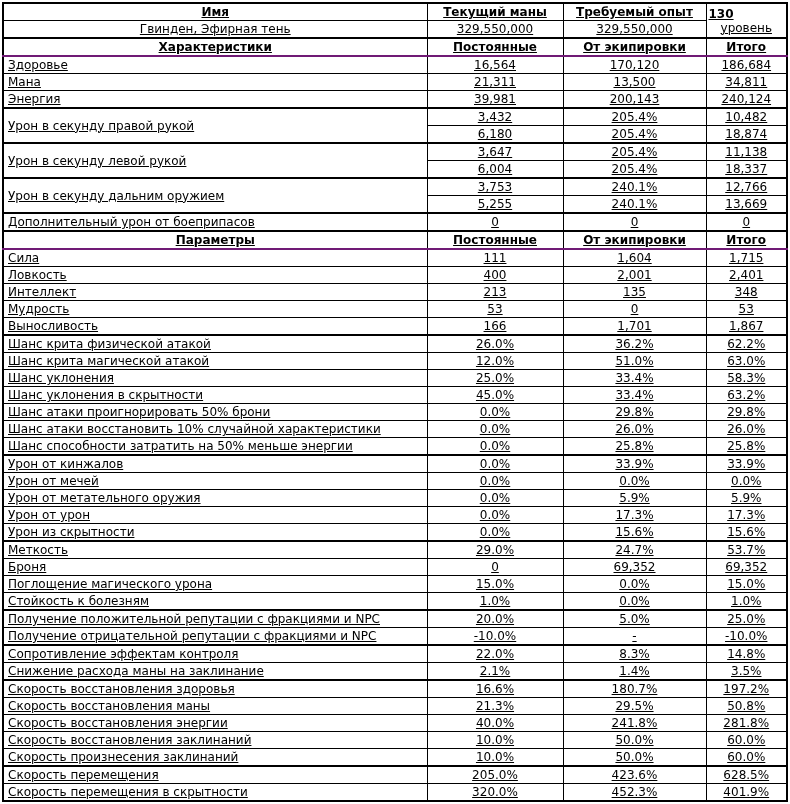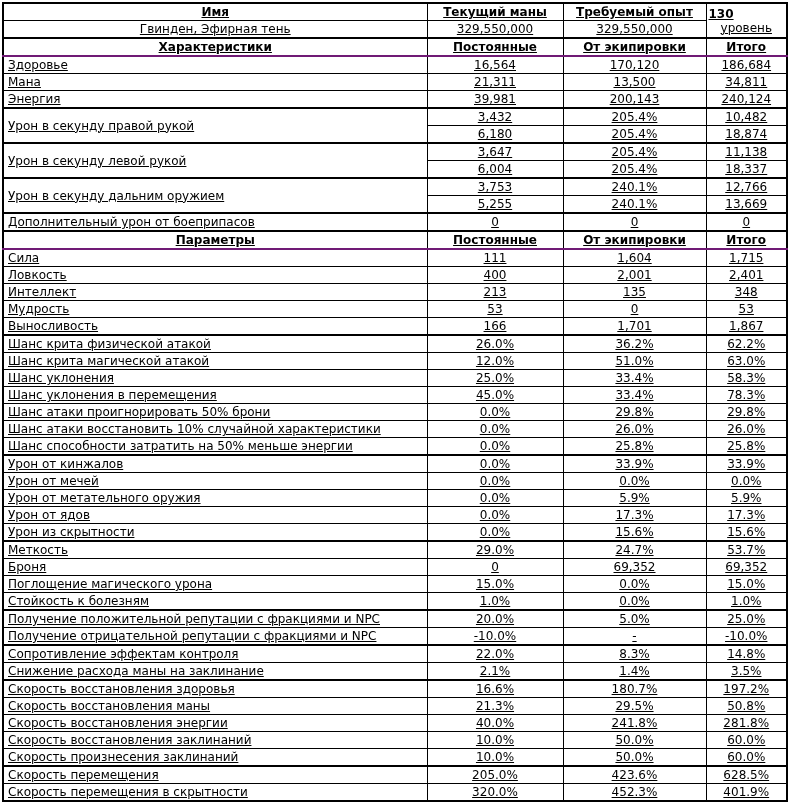--- a/index.html
+++ b/index.html
@@ -196,24 +196,24 @@
           <td class="c">51.0%</td>
           <td class="c">63.0%</td>
         </tr>
         <tr>
           <td>Шанс уклонения</td>
           <td class="c">25.0%</td>
           <td class="c">33.4%</td>
           <td class="c">58.3%</td>
         </tr>
         <tr>
-          <td>Шанс уклонения в перемещения</td>
+          <td>Шанс уклонения в скрытности</td>
           <td class="c">45.0%</td>
           <td class="c">33.4%</td>
-          <td class="c">78.3%</td>
+          <td class="c">63.2%</td>
         </tr>
         <tr>
           <td>Шанс атаки проигнорировать 50% брони</td>
           <td class="c">0.0%</td>
           <td class="c">29.8%</td>
           <td class="c">29.8%</td>
         </tr>
         <tr>
           <td>Шанс атаки восстановить 10% случайной характеристики</td>
           <td class="c">0.0%</td>
@@ -238,21 +238,21 @@
           <td class="c">0.0%</td>
           <td class="c">0.0%</td>
         </tr>
         <tr>
           <td>Урон от метательного оружия</td>
           <td class="c">0.0%</td>
           <td class="c">5.9%</td>
           <td class="c">5.9%</td>
         </tr>
         <tr>
-          <td>Урон от ядов</td>
+          <td>Урон от урон</td>
           <td class="c">0.0%</td>
           <td class="c">17.3%</td>
           <td class="c">17.3%</td>
         </tr>
         <tr>
           <td>Урон из скрытности</td>
           <td class="c">0.0%</td>
           <td class="c">15.6%</td>
           <td class="c">15.6%</td>
         </tr>

